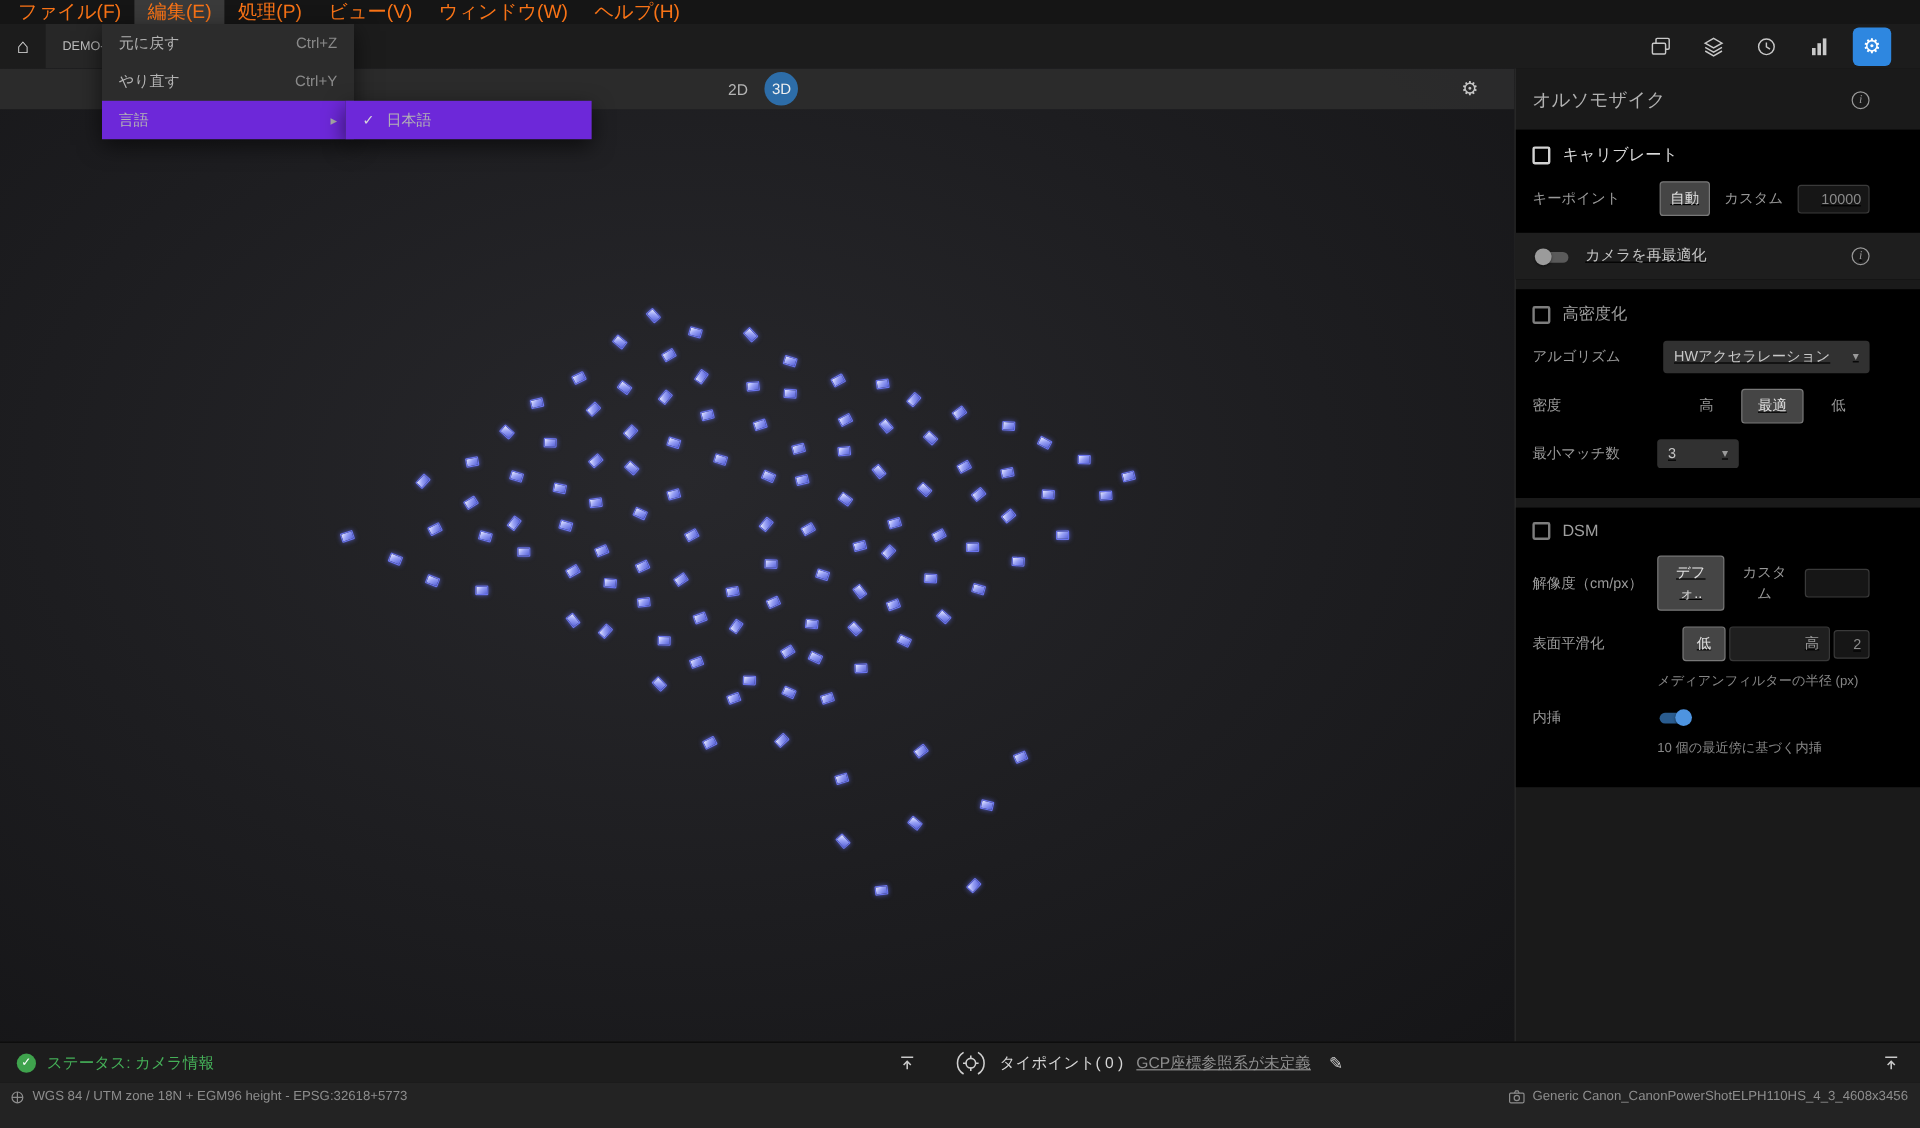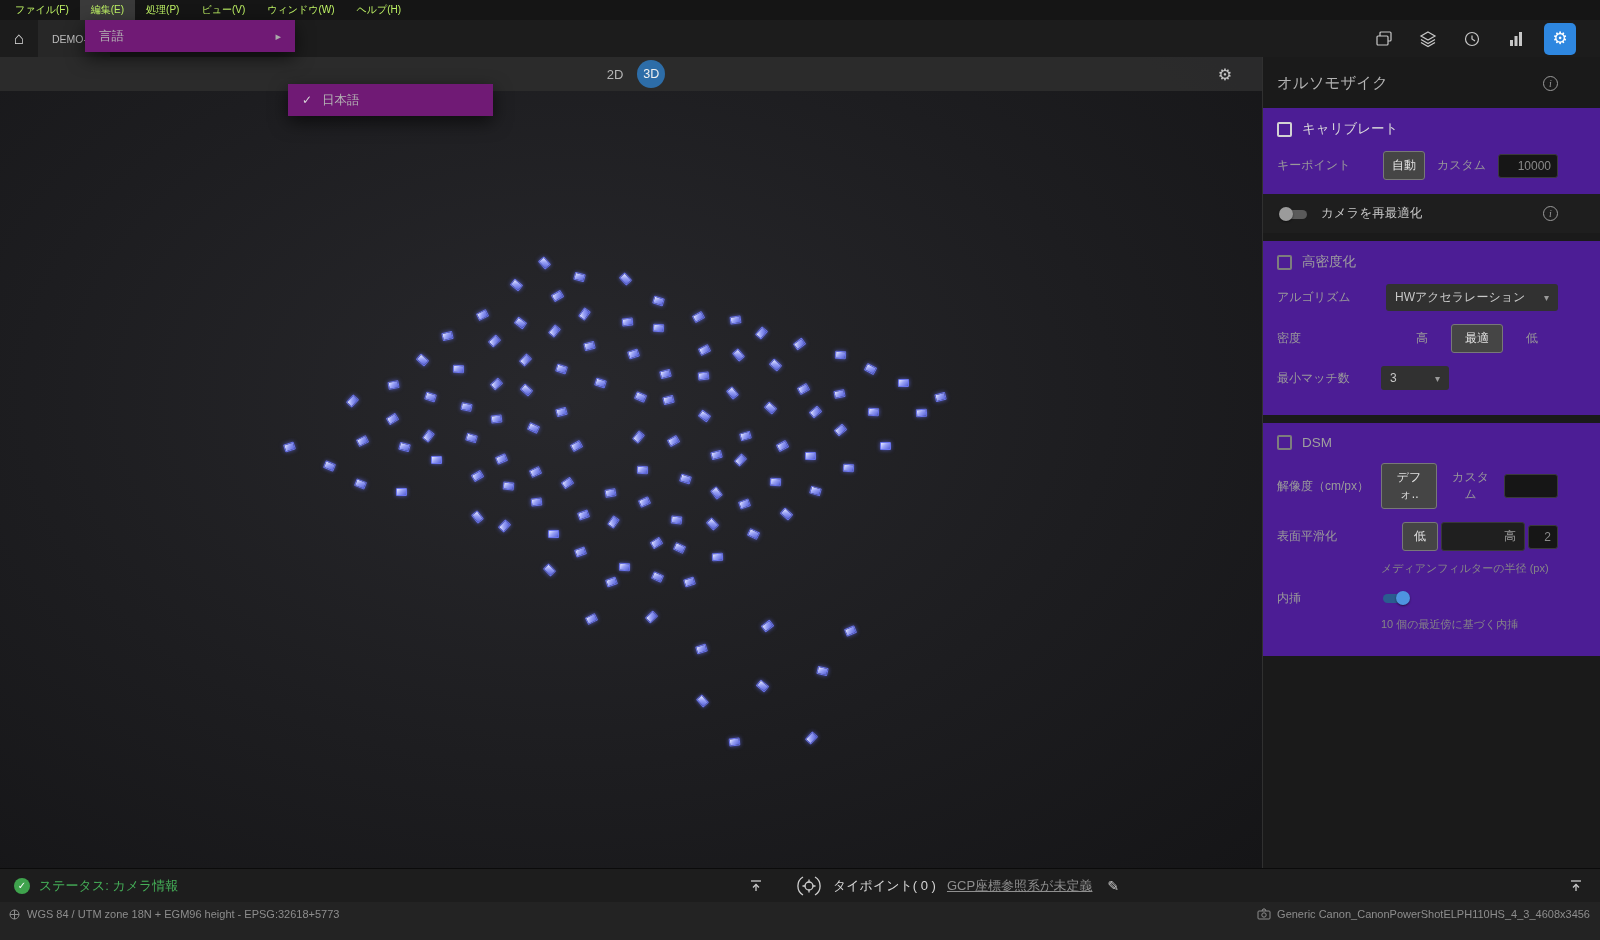--- a/index.html
+++ b/index.html
@@ -2,21 +2,21 @@
 <html><head>
 <meta charset="utf-8">
 <style>
   * { box-sizing: border-box; margin: 0; padding: 0; }
   html,body { width:1600px; height:940px; overflow:hidden; background:#111;
     font-family:"Liberation Sans","DejaVu Sans",sans-serif; }
   .app { position:relative; width:1600px; height:940px; background:#141414; }
 
   
   .menubar { height:20px; background:#151515; display:flex; align-items:stretch; padding-left:4px; }
-  .menubar .mitem { display:flex; align-items:center; padding:0 11px; font-size:10px; color:#bef264; cursor:pointer; }
+  .menubar .mitem { display:flex; align-items:center; padding:0 11px; font-size:16px; color:#f97316; cursor:pointer; }
   .menubar .mitem.active { background:#3a3a3a; }
 
   
   .tabbar { height:37px; background:#1c1c1c; display:flex; align-items:center; }
   .home-btn { width:38px; height:37px; display:flex; align-items:center; justify-content:center; color:#e0e0e0; font-size:17px; cursor:pointer; }
   .tab { height:37px; display:flex; align-items:center; padding:0 14px; background:#272727; color:#bdbdbd; font-size:10.5px; max-width:80px; cursor:pointer; }
   .tab span { overflow:hidden; white-space:nowrap; }
   .tab-icons { margin-left:auto; margin-right:24px; display:flex; align-items:center; gap:12px; }
   .tico { width:32px; height:32px; display:flex; align-items:center; justify-content:center; cursor:pointer; }
   .gear-btn { width:32px; height:32px; border-radius:5px; background:#2e87e0; display:flex; align-items:center; justify-content:center; color:#fff; font-size:17px; cursor:pointer; }
@@ -32,21 +32,21 @@
   .marker { position:absolute; width:11px; height:8px; border-radius:1px;
     background:linear-gradient(135deg,#e8eaff 0%,#97a0f5 45%,#5560d8 100%);
     border:1px solid #6a74ee; box-shadow:0 0 4px rgba(100,110,240,.7); }
 
   
   .panel { width:338px; background:#1a1a1a; border-left:1px solid #303030; overflow:hidden; display:flex; flex-direction:column; }
   .panel-header { display:flex; align-items:center; justify-content:space-between; padding:16px 42px 14px 14px; }
   .panel-title { color:#b2b2b2; font-size:15.5px; }
   .info-circle { width:15px; height:15px; border:1px solid #9a9a9a; border-radius:50%; color:#9a9a9a; font-size:10px;
     display:inline-flex; align-items:center; justify-content:center; font-family:"Liberation Serif",serif; font-style:italic; flex:none; }
-  .section { background:#4c1d95; padding:12px 42px 12px 14px; margin-bottom:8px; }
+  .section { background:#000000; padding:12px 42px 12px 14px; margin-bottom:8px;text-decoration:underline; }
   .sec-title { display:flex; align-items:center; font-size:13.5px; color:#9f9f9f; margin-bottom:8px; }
   .sec-title.bright { color:#dadada; }
   .cb { display:inline-block; width:15px; height:15px; border:2px solid #7d7d7d; border-radius:2px; margin-right:10px; flex:none; cursor:pointer; }
   .cb.bright { border-color:#d2d2d2; }
   .row { display:flex; align-items:center; margin:13px 0; }
   .lbl { width:104px; flex:none; color:#9a9a9a; font-size:12px; }
   .ctl { flex:1; display:flex; justify-content:flex-end; align-items:center; gap:3px; }
   .seg { min-width:36px; text-align:center; padding:5px 8px; font-size:12px; color:#989898; border:1px solid transparent; border-radius:3px; cursor:pointer; }
   .seg.sel { background:#454545; color:#e2e2e2; border-color:#787878; }
   .seg.boxed { width:84px; text-align:right; background:#1f1f1f; border:1px solid #383838; color:#9a9a9a; }
@@ -79,21 +79,21 @@
 
   
   .coordbar { height:38px; background:#232323; display:flex; justify-content:space-between; align-items:flex-start; padding:4px 10px 0 8px; }
   .coord-side { display:flex; align-items:center; gap:6px; height:16px; color:#8d8d8d; font-size:11px; white-space:nowrap; }
 
   
   .dropdown { position:absolute; background:#2c2c2c; box-shadow:0 6px 18px rgba(0,0,0,.6); z-index:100; }
   .edit-menu { left:85px; top:20px; width:210px; }
   .submenu { left:288px; top:84px; width:205px; }
   .menu-row { height:32px; display:flex; align-items:center; padding:0 14px; font-size:12.5px; color:#b4b4b4; cursor:pointer; }
-  .menu-row.hl { background:#701a75; }
+  .menu-row.hl { background:#6d28d9; }
   .menu-row .grow { flex:1; }
   .menu-row .shortcut { color:#8a8a8a; }
   .menu-row .arrow { color:#aaa; font-size:11px; }
   .check-col { width:20px; flex:none; color:#d8d8d8; font-size:12px; }
 
   svg { display:block; }
 </style>
 </head>
 <body>
 
@@ -426,20 +426,30 @@
             <rect x="1" y="3" width="12" height="8" rx="1"></rect>
             <path d="M5 3 L6 1 h2 l1 2"></path>
             <circle cx="7" cy="7" r="2.2"></circle>
           </svg>
       </span>
       <span>Generic Canon_CanonPowerShotELPH110HS_4_3_4608x3456</span>
     </div>
   </div>
 
   <div class="dropdown edit-menu">
+    <div class="menu-row">
+      <span>元に戻す</span>
+      <span class="grow"></span>
+      <span class="shortcut">Ctrl+Z</span>
+    </div>
+    <div class="menu-row">
+      <span>やり直す</span>
+      <span class="grow"></span>
+      <span class="shortcut">Ctrl+Y</span>
+    </div>
     <div class="menu-row hl">
       <span>言語</span>
       <span class="grow"></span>
       <span class="arrow">▸</span>
     </div>
   </div>
 
   <div class="dropdown submenu">
     <div class="menu-row hl">
       <span class="check-col">✓</span>

